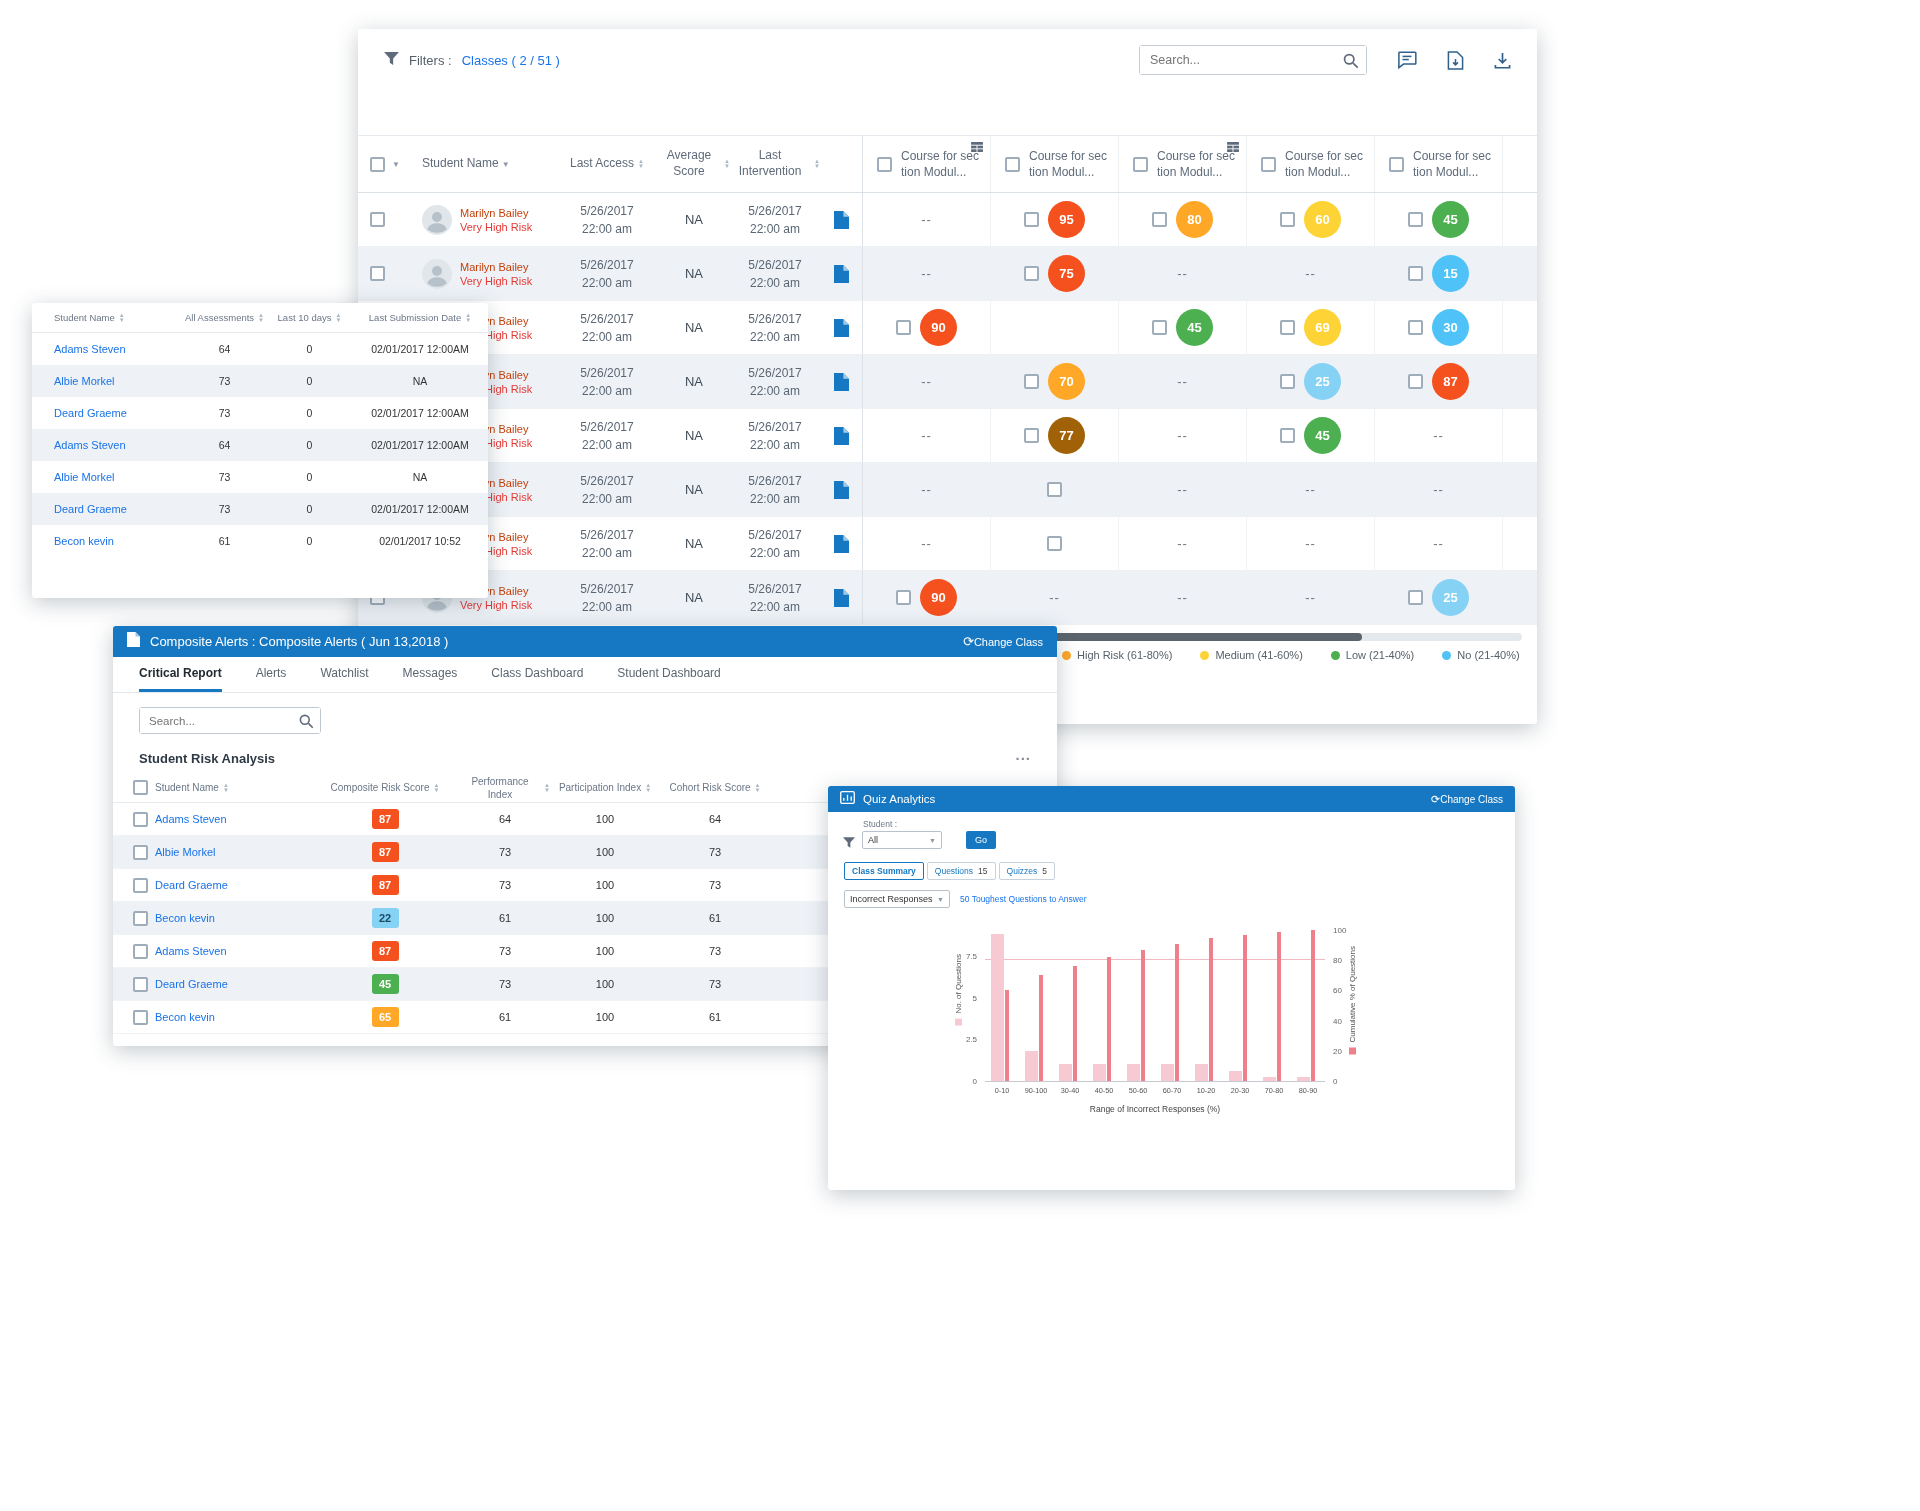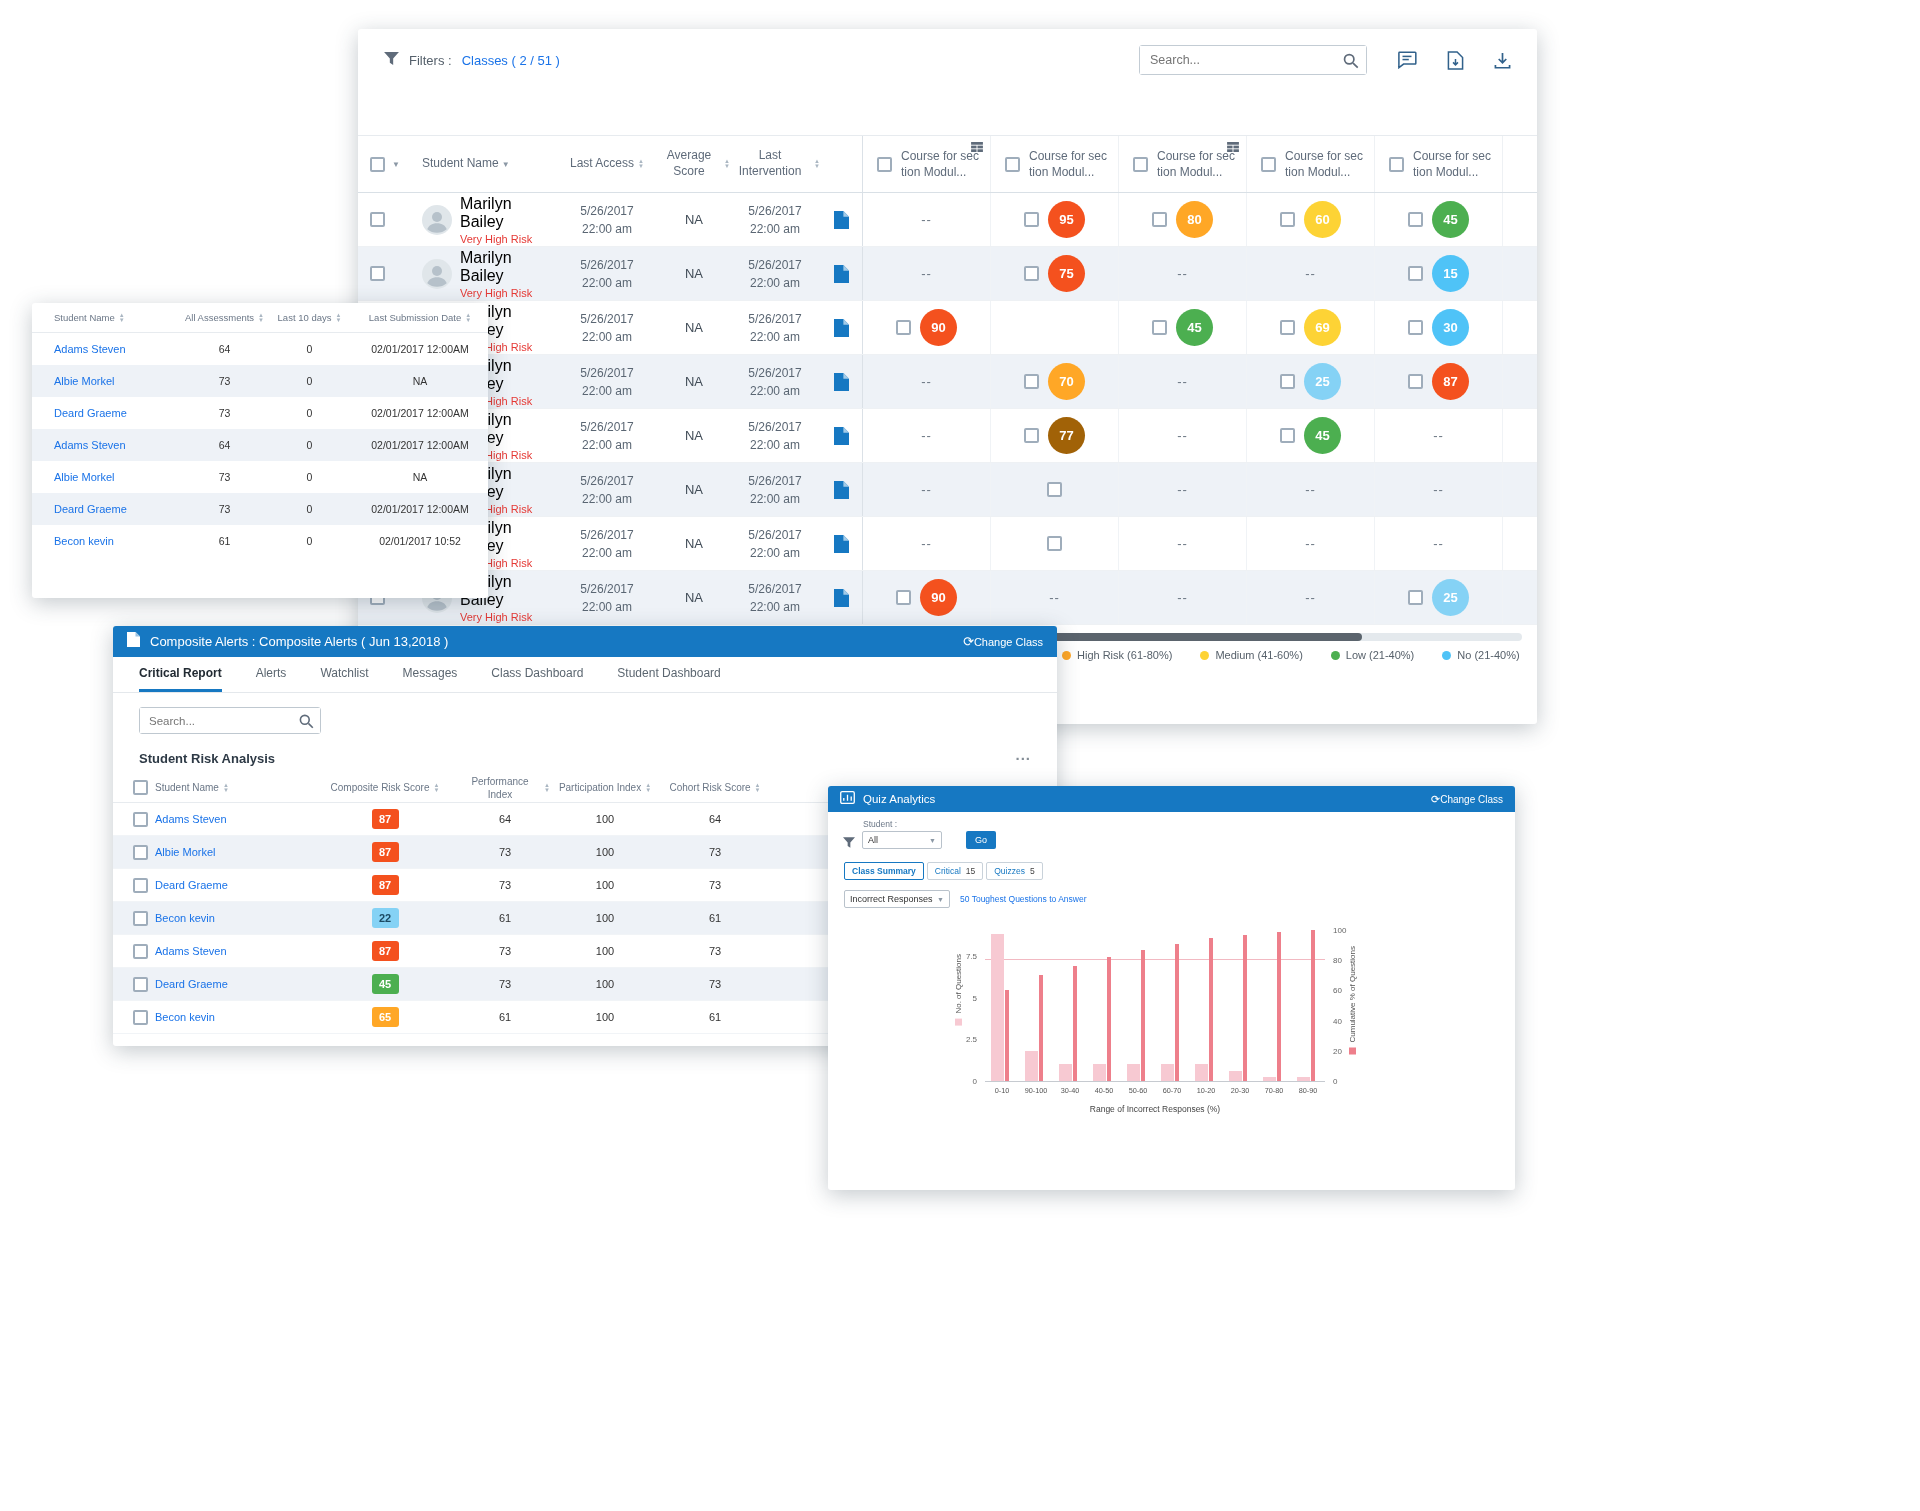--- a/index.html
+++ b/index.html
@@ -41,21 +41,21 @@
 .w-int{width:90px}
 .w-doc{width:42px}
 .course-headers{display:flex;border-left:1px solid #dbe1e7;flex:1}
 .chcell{width:128px;position:relative;display:flex;align-items:center;gap:9px;padding:0 8px 0 14px;border-right:1px solid #eef1f4}
 .chicon{position:absolute;top:5px;right:7px;cursor:pointer}
 .chlabel{font-size:12px;color:#5f6b7a;line-height:1.35;text-align:left}
 .mrow{display:flex;height:54px;border-bottom:1px solid #eef1f4}
 .mrow.alt{background:#eef2f7}
 .mrow .mc{height:100%}
 .nmwrap{display:flex;flex-direction:column;gap:2px;text-align:left}
-.nm{font-size:16px;color:#000000}
+.nm{font-size:11px;color:#c2410c}
 .risk{font-size:11px;color:#e53935}
 .avatar{margin-right:8px;display:inline-flex}
 .datecell{display:flex;flex-direction:column;font-size:12px;color:#5a6673;line-height:1.5}
 .na{font-size:13px;color:#414c57}
 .docicon{cursor:pointer;display:inline-flex}
 .mc-courses{display:flex;flex:1;height:100%;border-left:1px solid #dbe1e7}
 .ccell{width:128px;display:flex;align-items:center;justify-content:center;gap:9px;border-right:1px solid #f0f3f6;height:100%}
 .dash{color:#6a7682;font-size:13px;letter-spacing:1px}
 .circle{width:37px;height:37px;border-radius:50%;display:flex;align-items:center;justify-content:center;color:#fff;font-size:13px;font-weight:700}
 .hscroll{position:absolute;left:504px;top:604px;width:660px;height:8px;background:#e4e9ed;border-radius:4px;cursor:pointer}
@@ -989,21 +989,21 @@
   <div class="qselect" id="student-select">
       <span>All</span>
       <span class="caret"></span>
     </div>
   <div class="go-btn">Go</div>
   <div class="qtabs">
       <div class="qtab active">
         <span>Class Summary</span>
       </div>
       <div class="qtab">
-        <span>Critical</span>
+        <span>Questions</span>
         <b>15</b>
       </div>
       <div class="qtab">
         <span>Quizzes</span>
         <b>5</b>
       </div>
     </div>
   <div class="qselect" id="response-select">
       <span>Incorrect Responses</span>
       <span class="caret"></span>

